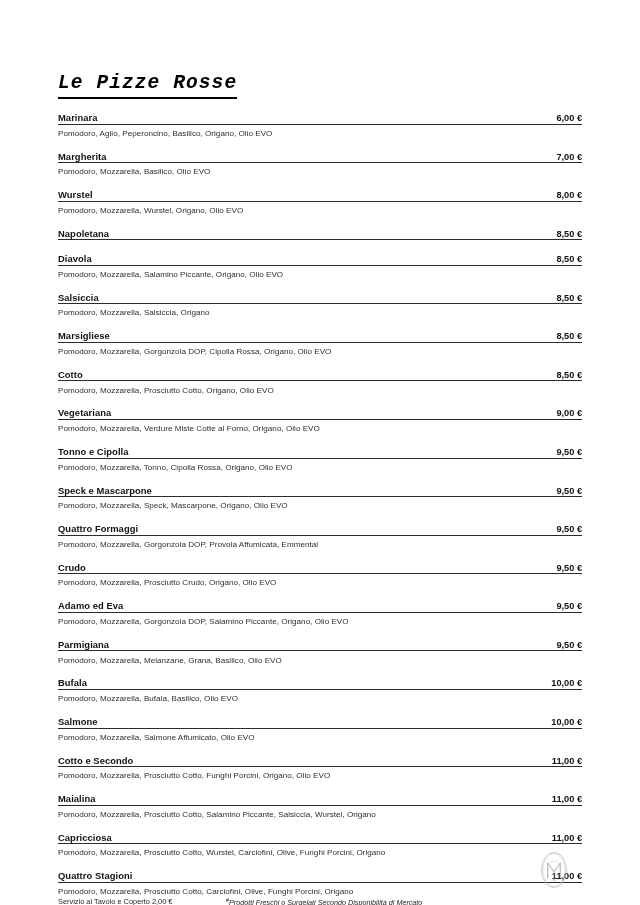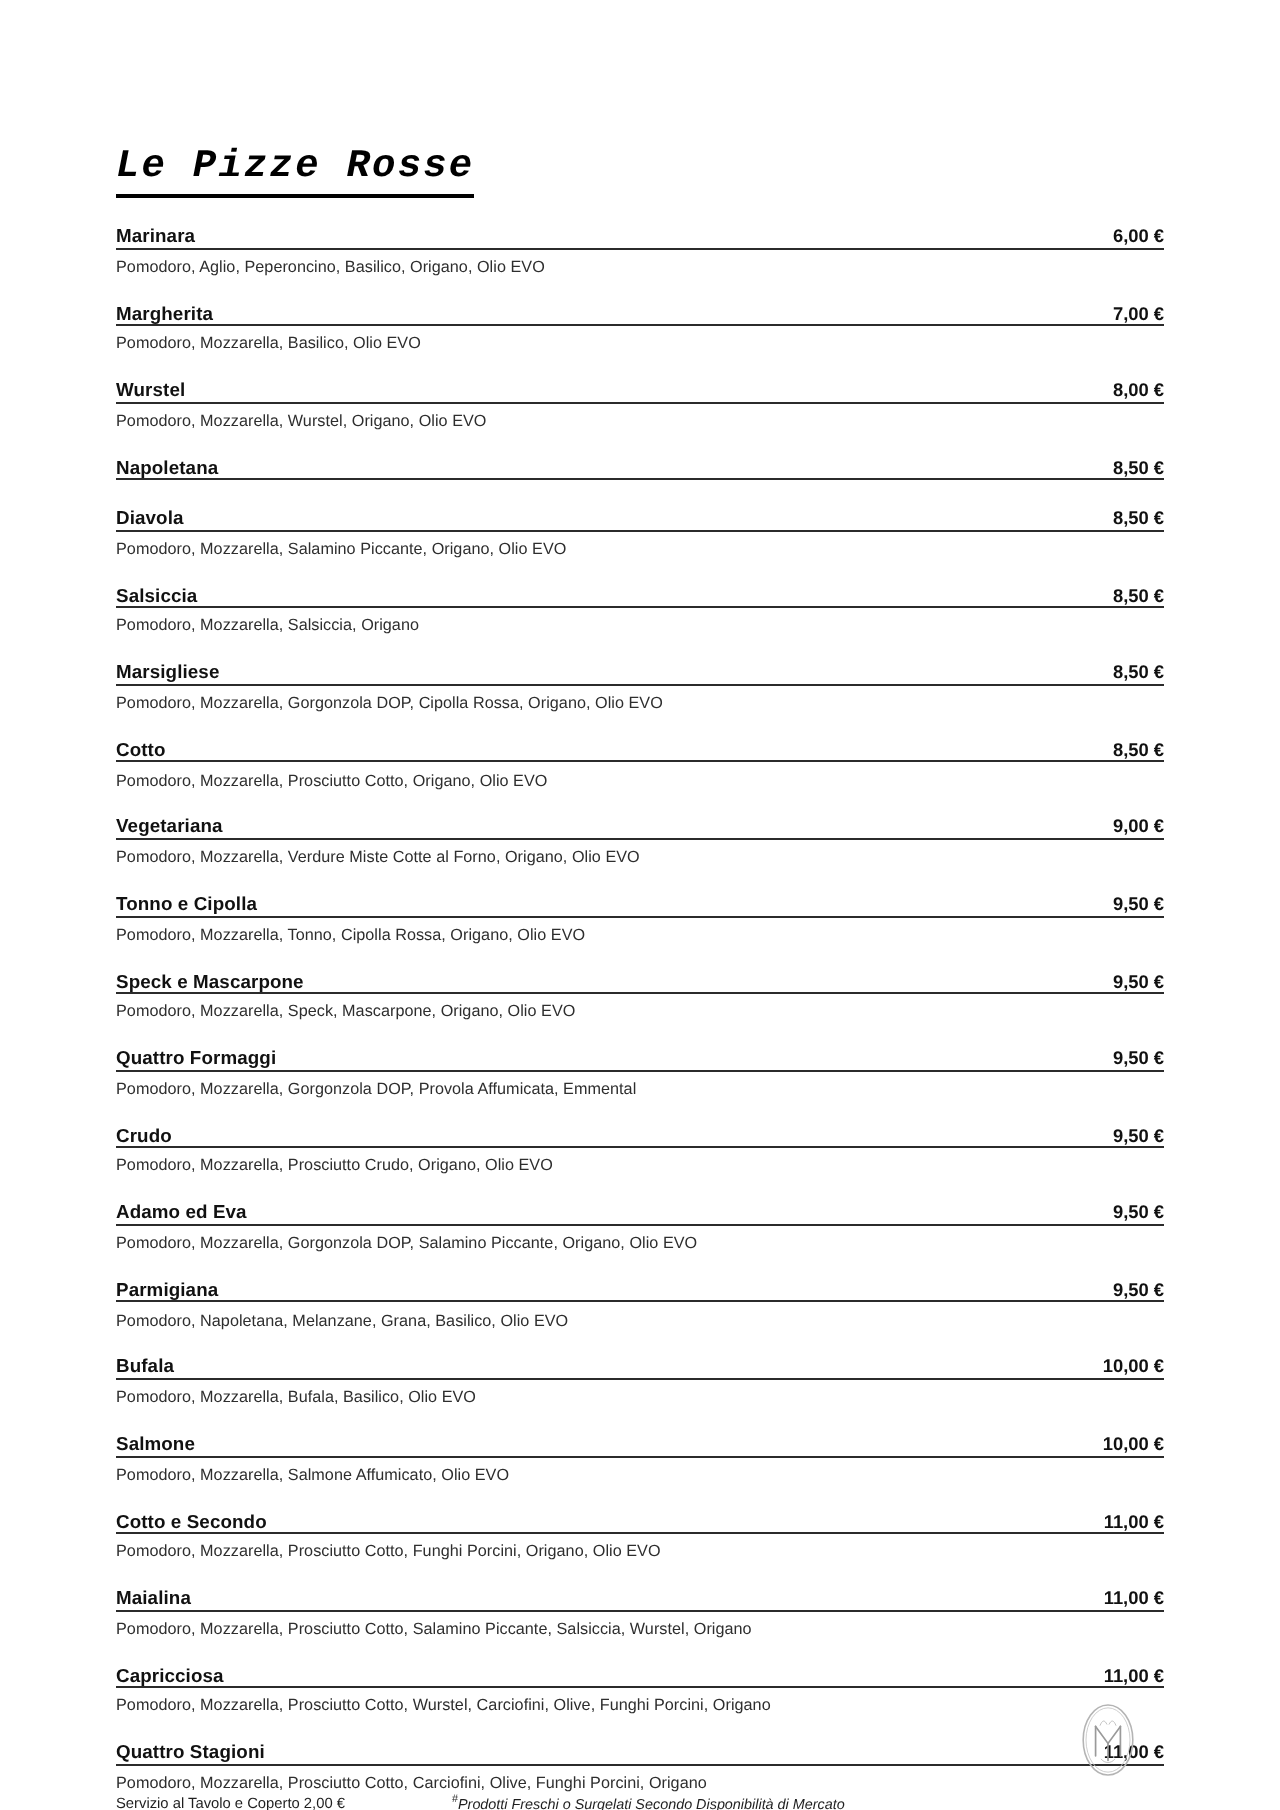--- a/index.html
+++ b/index.html
@@ -238,21 +238,21 @@
           <span class="item-price">9,50 €</span>
         </div>
         <div class="item-desc">Pomodoro, Mozzarella, Gorgonzola DOP, Salamino Piccante, Origano, Olio EVO</div>
       </div>
       <div class="item">
         <div class="item-head">
           <span class="item-name">Parmigiana</span>
           <span class="spacer"></span>
           <span class="item-price">9,50 €</span>
         </div>
-        <div class="item-desc">Pomodoro, Napoletana, Melanzane, Grana, Basilico, Olio EVO</div>
+        <div class="item-desc">Pomodoro, Mozzarella, Melanzane, Grana, Basilico, Olio EVO</div>
       </div>
       <div class="item">
         <div class="item-head">
           <span class="item-name">Bufala</span>
           <span class="spacer"></span>
           <span class="item-price">10,00 €</span>
         </div>
         <div class="item-desc">Pomodoro, Mozzarella, Bufala, Basilico, Olio EVO</div>
       </div>
       <div class="item">

